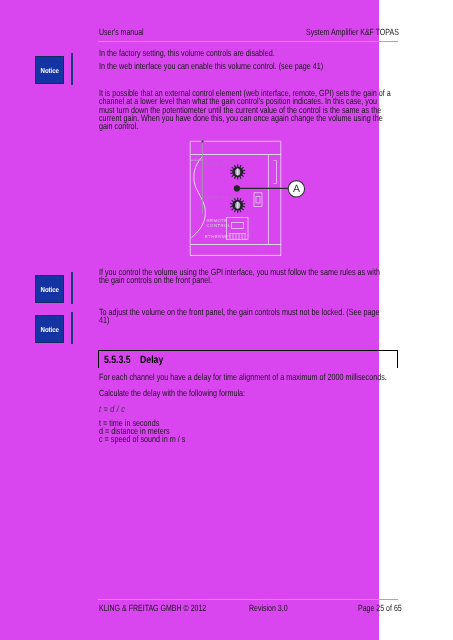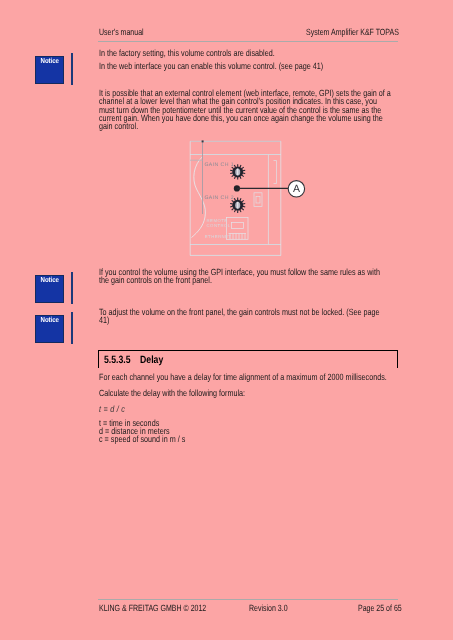--- a/index.html
+++ b/index.html
@@ -1,35 +1,35 @@
 <!DOCTYPE html>
 <html><head>
 <meta charset="utf-8">
 <style>
   html,body{margin:0;padding:0;}
   body{width:453px;height:640px;background:#ffffff;-webkit-font-smoothing:antialiased;text-rendering:geometricPrecision;font-family:"Liberation Sans",sans-serif;color:#1a1a1a;overflow:hidden;}
-  .page{position:relative;width:453px;height:640px;background:#fca5a5;}
+  .page{position:relative;width:379px;height:640px;background:#d946ef;}
   .abs{position:absolute;}
 
   
   .hdr-left{left:99px;top:27px;font-size:9px;white-space:nowrap;transform:scaleX(0.78);transform-origin:left top;}
   .hdr-right{left:306px;top:27px;font-size:9px;white-space:nowrap;transform:scaleX(0.78);transform-origin:left top;}
   .hdr-rule{left:98px;top:41px;width:300px;height:1px;background:#aaaaaa;}
 
   
   .ftr-rule{left:98px;top:599px;width:300px;height:1px;background:#aaaaaa;}
   .ftr{top:603px;font-size:9px;white-space:nowrap;transform:scaleX(0.78);transform-origin:left top;}
   .ftr-left{left:99px;}
   .ftr-center{left:249px;}
   .ftr-right{left:358px;}
 
   
   .notice{left:35px;width:29px;height:28px;background:#1434a4;
           box-shadow:inset 0 0 0 1px #132a5e;
-          display:flex;align-items:flex-start;justify-content:center;}
+          display:flex;align-items:center;justify-content:center;}
   .notice span{color:#fff;font-size:7.2px;font-weight:bold;letter-spacing:-0.1px;
                transform:scaleX(0.85);display:inline-block;}
   .notice-bar{left:71px;width:2px;background:#1b3a7a;}
 
   
   .p{font-size:9px;line-height:8.35px;text-align:left;
      transform:scaleX(0.80);transform-origin:left top;}
   .col{left:99px;width:365px;}
 
   

